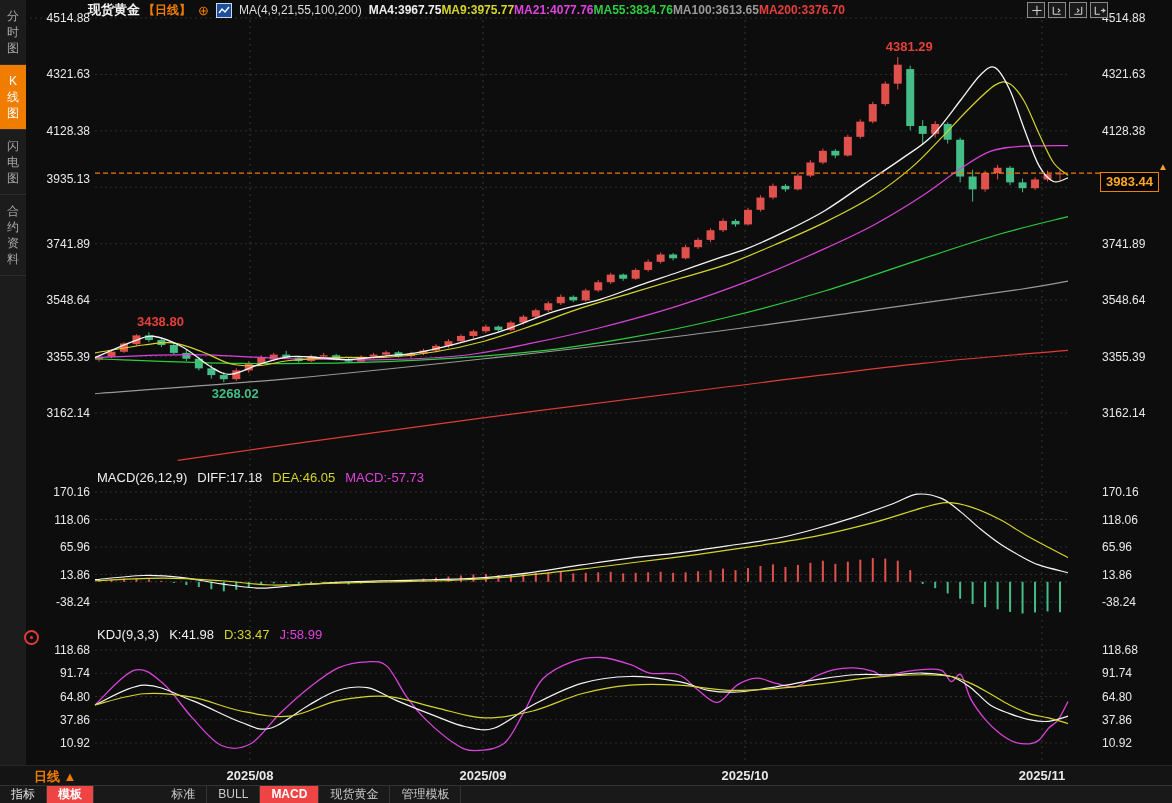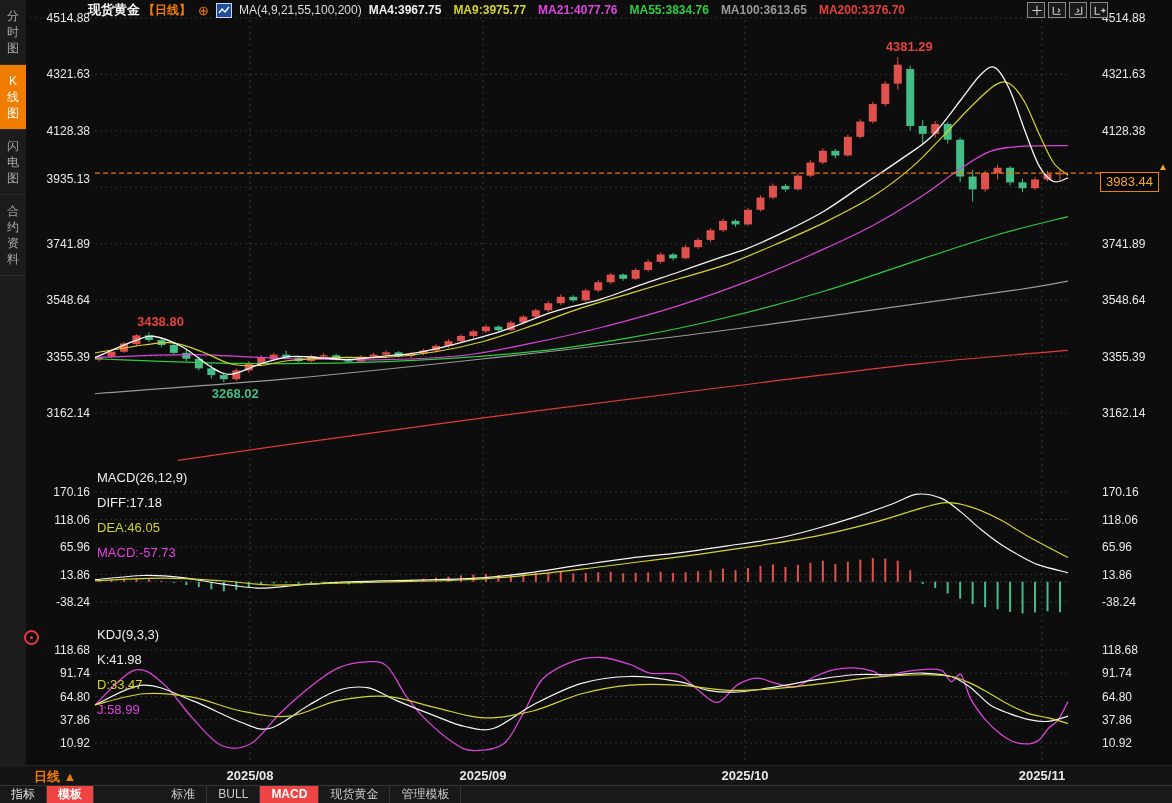--- a/index.html
+++ b/index.html
@@ -22,26 +22,26 @@
   .masum{color:#dcdcdc;}
   .maval{font-weight:bold;}
   .hdr-icons{position:absolute;right:64px;top:2px;display:flex;gap:3px;z-index:7;}
   .hic{width:16px;height:14px;border:1px solid #8a8a8a;background:#1a1a1a;display:flex;
        align-items:center;justify-content:center;cursor:pointer;}
   
   .tick{position:absolute;font-size:12px;color:#e8e8e8;z-index:4;}
   .tick.l{width:60px;text-align:right;left:30px;}
   .tick.r{left:1102px;text-align:left;width:66px;}
   
-  .phdr{position:absolute;left:97px;font-size:13px;z-index:5;display:flex;gap:10px;white-space:nowrap;flex-direction:column;}
+  .phdr{position:absolute;left:97px;font-size:13px;z-index:5;display:flex;gap:10px;white-space:nowrap;}
   .c-white{color:#eeeeee;} .c-yel{color:#d4d42a;} .c-mag{color:#e042e0;}
   
   .ann{position:absolute;font-size:13px;font-weight:bold;z-index:4;}
   .pricebox{position:absolute;left:1100px;border:1px solid #f08200;background:#050505;color:#ffa726;
-            font-size:13px;font-weight:normal;padding:1px 5px 2px 5px;z-index:6;}
+            font-size:13px;font-weight:bold;padding:1px 5px 2px 5px;z-index:6;}
   .pricearrow{position:absolute;font-size:10px;color:#f0a030;z-index:6;}
   .dot-ic{position:absolute;left:24px;width:11px;height:11px;border:2px solid #e03b36;border-radius:50%;
           z-index:7;display:flex;align-items:center;justify-content:center;}
   .dot-ic i{width:3px;height:3px;background:#e03b36;border-radius:50%;}
   
   .xrow{position:absolute;left:0;top:765px;width:1172px;height:20px;background:#141414;
         border-top:1px solid #262626;z-index:6;}
   .period{position:absolute;left:34px;top:2px;color:#f07c00;font-weight:bold;font-size:13px;cursor:pointer;}
   .xlab{position:absolute;top:2px;color:#e8e8e8;font-weight:bold;font-size:13px;transform:translateX(-50%);}
   
@@ -356,21 +356,21 @@
   <div class="hdr">
     <span class="sym">现货黄金</span>
     <span class="ptag" style="margin-left:-4px">【日线】</span>
     <span class="plus-ic">⊕</span>
     <span class="mini-chart">
       <svg width="14" height="13">
           <polyline points="2,9 5,5 8,8 12,3" fill="none" stroke="#fff" stroke-width="1.4"></polyline>
         </svg>
     </span>
     <span class="masum">MA(4,9,21,55,100,200)</span>
-    <span id="mavals" style="display:flex;gap:12px;">
+    <span id="mavals" style="display:flex;">
         <span class="maval" style="color: rgb(238, 238, 238);">MA4:3967.75</span>
         <span class="maval" style="color: rgb(212, 212, 42);">MA9:3975.77</span>
         <span class="maval" style="color: rgb(224, 66, 224);">MA21:4077.76</span>
         <span class="maval" style="color: rgb(46, 204, 64);">MA55:3834.76</span>
         <span class="maval" style="color: rgb(154, 154, 154);">MA100:3613.65</span>
         <span class="maval" style="color: rgb(229, 64, 58);">MA200:3376.70</span>
       </span>
   </div>
 
   <div class="hdr-icons" id="hdricons">

